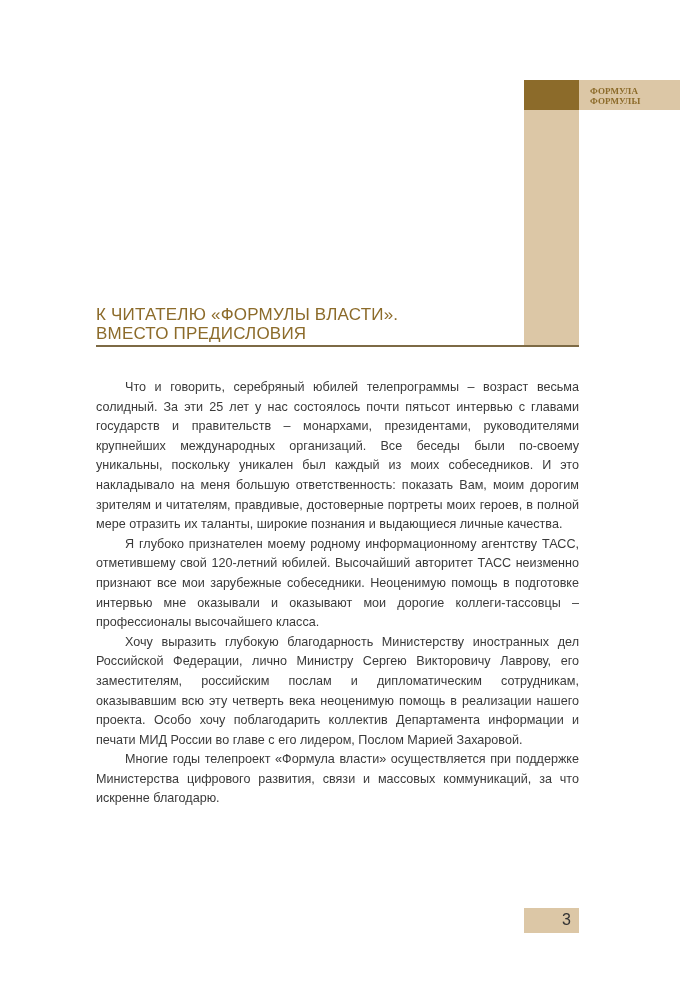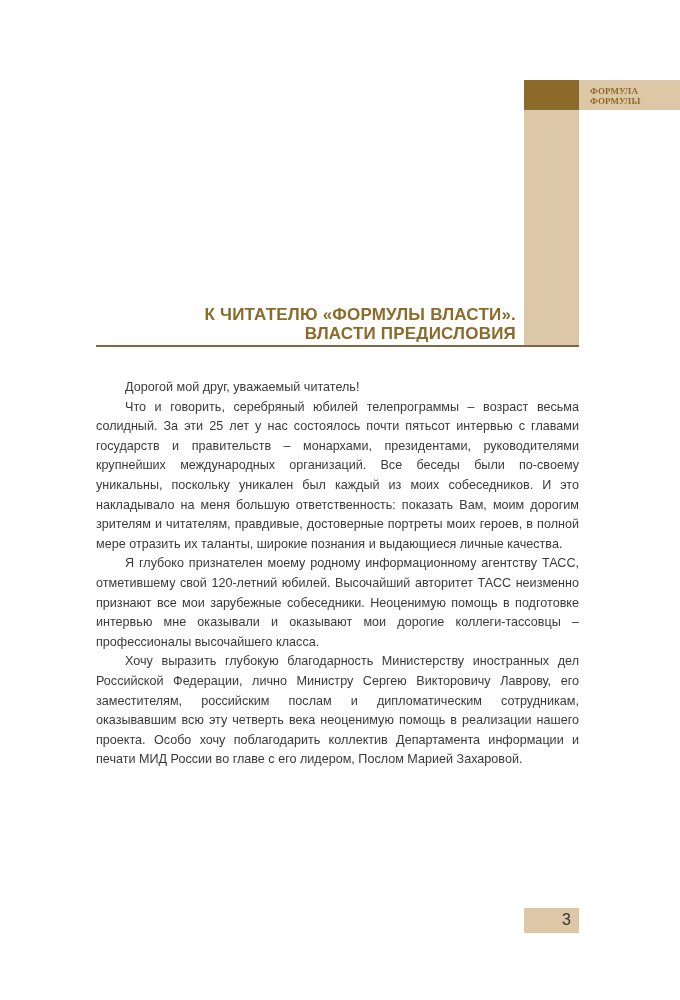--- a/index.html
+++ b/index.html
@@ -16,23 +16,22 @@
     .side-col {
       position: absolute; left: 524px; top: 110px; width: 55px; height: 236px; background: #dcc7a6;
     }
     .section-label {
       position: absolute; left: 590px; top: 86px; font-size: 9px; line-height: 10px;
       font-weight: bold; color: #8c6b2a; letter-spacing: 0.1px;
     }
     .section-label span { display: block; font-family: Liberation Serif, serif; }
     .title {
       position: absolute; left: 96px; top: 305px; width: 420px;
-      font-size: 17px; line-height: 19px; font-weight: bold; color: #8c6b2a;
+      font-size: 17px; line-height: 19px; font-weight: normal; color: #8c6b2a;
       letter-spacing: 0.2px;
-      text-align: right;
     }
     .title span { display: block; }
     .title-rule {
       position: absolute; left: 96px; top: 345px; width: 483px; height: 2px; background: #7d6a45;
     }
     .body-text {
       position: absolute; left: 96px; top: 378px; width: 483px;
       font-size: 12.6px; line-height: 19.6px; color: #3a3a3a; text-align: justify;
       hyphens: manual;
     }
@@ -51,26 +50,26 @@
 <div class="band-dark"></div>
 <div class="side-col"></div>
 
 <div class="section-label">
   <span>ФОРМУЛА</span>
   <span>ФОРМУЛЫ</span>
 </div>
 
 <h1 class="title" style="margin:0;">
   <span>К ЧИТАТЕЛЮ «ФОРМУЛЫ ВЛАСТИ».</span>
-  <span>ВЛАСТИ ПРЕДИСЛОВИЯ</span>
+  <span>ВМЕСТО ПРЕДИСЛОВИЯ</span>
 </h1>
 <div class="title-rule"></div>
 
 <div class="body-text">
-  <p>Дорогой мой друг, уважаемый читатель!</p>
   <p>Что и говорить, серебряный юбилей телепрограммы – возраст весьма солид­ный. За эти 25 лет у нас состоялось почти пятьсот интервью с главами государств и правительств – монархами, президентами, руководителями крупнейших междуна­родных организаций. Все беседы были по-своему уникальны, поскольку уникален был каждый из моих собеседников. И это накладывало на меня большую ответствен­ность: показать Вам, моим дорогим зрителям и читателям, правдивые, достоверные портреты моих героев, в полной мере отразить их таланты, широкие познания и вы­дающиеся личные качества.</p>
   <p>Я глубоко признателен моему родному информационному агентству ТАСС, от­метившему свой 120-летний юбилей. Высочайший авторитет ТАСС неизменно при­знают все мои зарубежные собеседники. Неоценимую помощь в подготовке интер­вью мне оказывали и оказывают мои дорогие коллеги-тассовцы – профессионалы высочайшего класса.</p>
   <p>Хочу выразить глубокую благодарность Министерству иностранных дел Россий­ской Федерации, лично Министру Сергею Викторовичу Лаврову, его заместителям, российским послам и дипломатическим сотрудникам, оказывавшим всю эту четверть века неоценимую помощь в реализации нашего проекта. Особо хочу поблагодарить коллектив Департамента информации и печати МИД России во главе с его лидером, Послом Марией Захаровой.</p>
+  <p>Многие годы телепроект «Формула власти» осуществляется при поддержке Министерства цифрового развития, связи и массовых коммуникаций, за что искрен­не благодарю.</p>
 </div>
 
 <div class="page-num-box">
   <span class="page-num">3</span>
 </div>
 
 </body></html>

